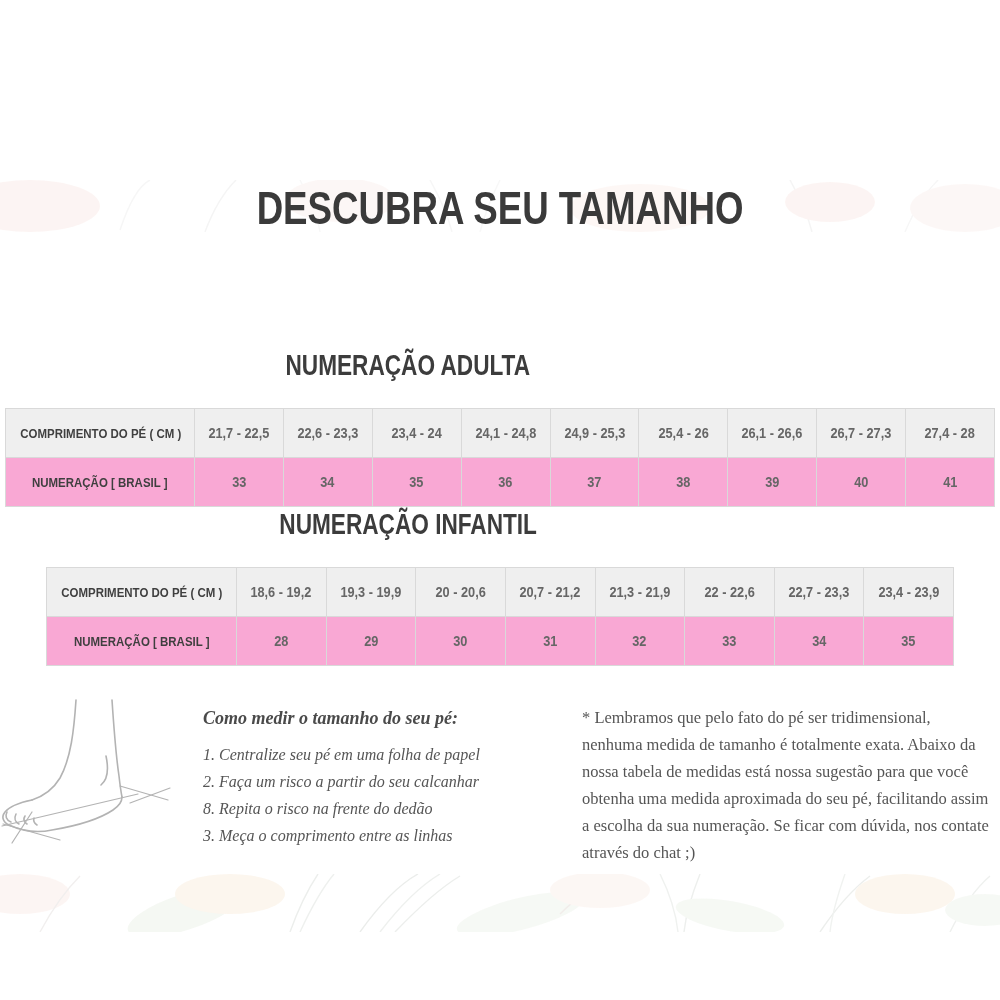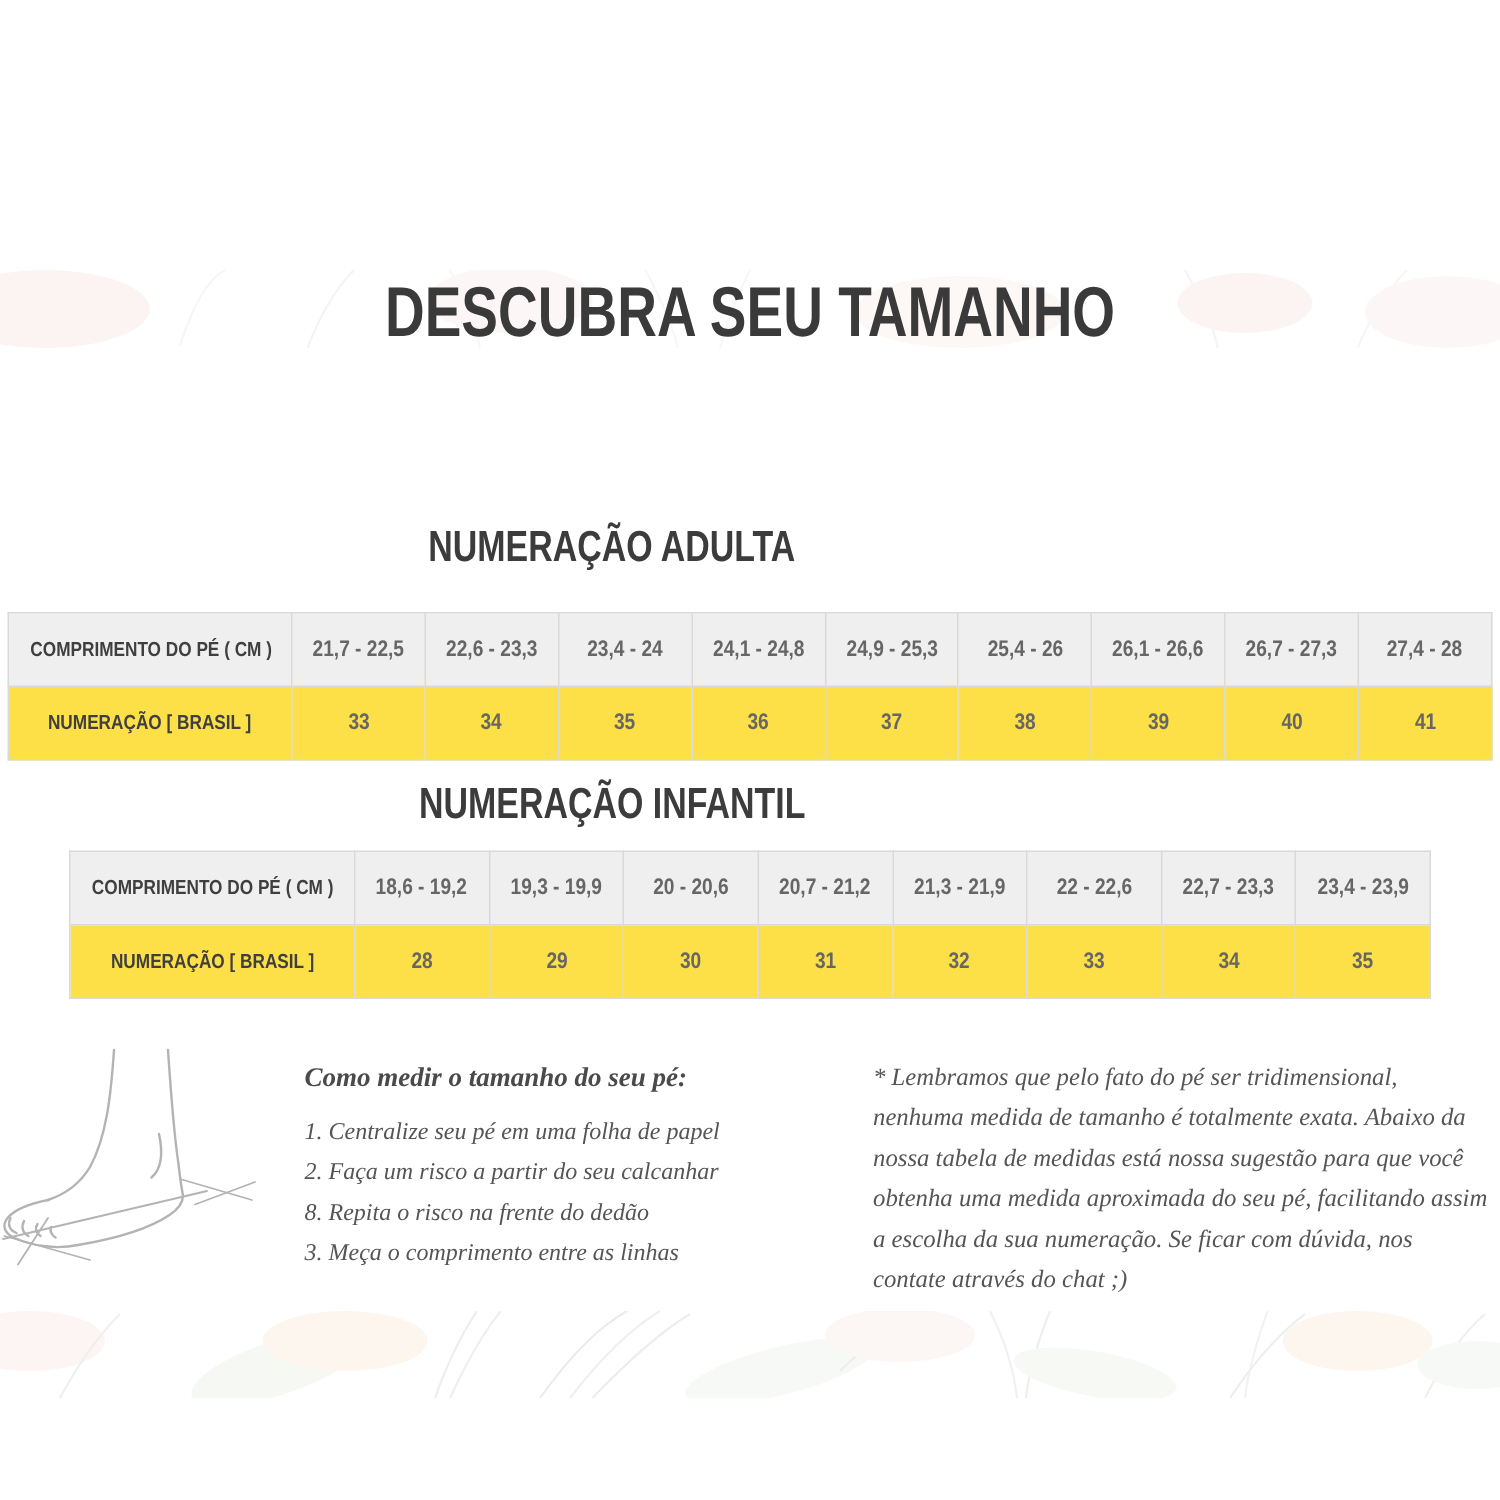--- a/index.html
+++ b/index.html
@@ -8,30 +8,30 @@
   .band{position:absolute;left:0;width:1000px;pointer-events:none;}
   .band svg{display:block;}
   .cond{display:inline-block;transform:scaleX(.78);transform-origin:center;white-space:nowrap;}
   .cond-sm{display:inline-block;transform:scaleX(.85);transform-origin:center;white-space:nowrap;}
   .page-title{position:absolute;top:180px;left:0;width:1000px;text-align:center;
               font-size:47px;font-weight:bold;color:#3a3a3a;letter-spacing:0px;}
   .section-heading{position:absolute;left:0;width:816px;text-align:center;
                    font-size:29px;font-weight:bold;color:#3c3c3c;}
   table.size-table{position:absolute;border-collapse:collapse;table-layout:fixed;padding-left:30px;}
   table.size-table td{border:1px solid #d9d9d9;height:48px;text-align:center;vertical-align:middle;
-                      background:#fde047;padding:0;}
+                      background:#f9a8d4;padding:0;}
   table.size-table tr.hdr-row td{background:#efefef;}
   td.lbl .lblt{font-size:13.5px;font-weight:bold;color:#3f3f3f;}
   .val{font-size:15px;font-weight:bold;color:#666666;}
   .howto{position:absolute;left:203px;top:708px;width:378px;
          font-family:"Liberation Serif",serif;font-style:italic;color:#555555;}
   .howto-heading{font-size:18px;font-weight:bold;color:#4a4a4a;margin-bottom:12px;}
   .howto-step{font-size:16px;line-height:27px;}
   .disclaimer{position:absolute;left:582px;top:704px;width:412px;
-              font-family:"Liberation Serif",serif;font-style:italic;color:#555555;
+              font-family:"Liberation Serif",serif;color:#555555;
               font-size:16.5px;line-height:27px;}
   .foot-art{position:absolute;left:0;top:698px;width:195px;height:155px;}
 </style>
 </head>
 <body>
 
 <div class="canvas">
 
   <div class="band" style="top:180px;height:52px;">
     <svg width="1000" height="52" viewBox="0 0 1000 52">
@@ -113,21 +113,21 @@
       <td><span class="cond-sm val">36</span></td>
       <td><span class="cond-sm val">37</span></td>
       <td><span class="cond-sm val">38</span></td>
       <td><span class="cond-sm val">39</span></td>
       <td><span class="cond-sm val">40</span></td>
       <td><span class="cond-sm val">41</span></td>
     </tr>
   </tbody>
     </table>
 
-  <div class="section-heading" style="top:520px;">
+  <div class="section-heading" style="top:508px;">
     <span class="cond">NUMERAÇÃO INFANTIL</span>
   </div>
 
   <table class="size-table" style="top:567px;left:46px;width:908px;">
     <colgroup>
         <col style="width:190px;">
         <col span="8">
       </colgroup>
     <tbody>
         <tr class="hdr-row">

